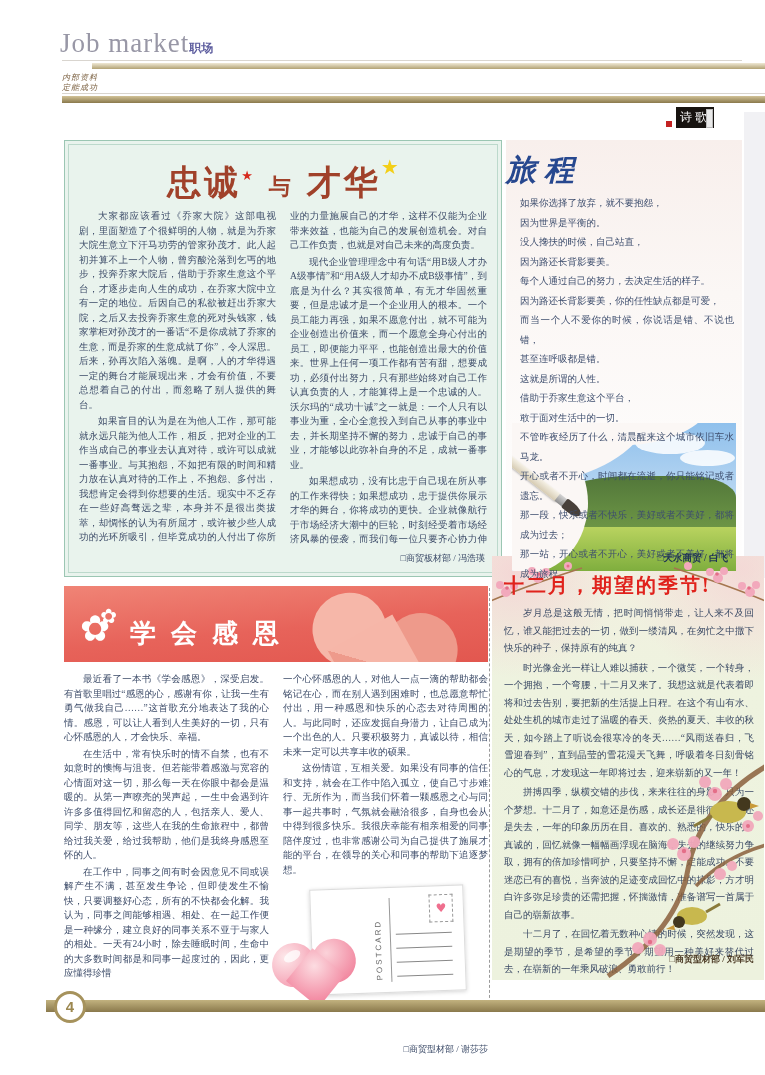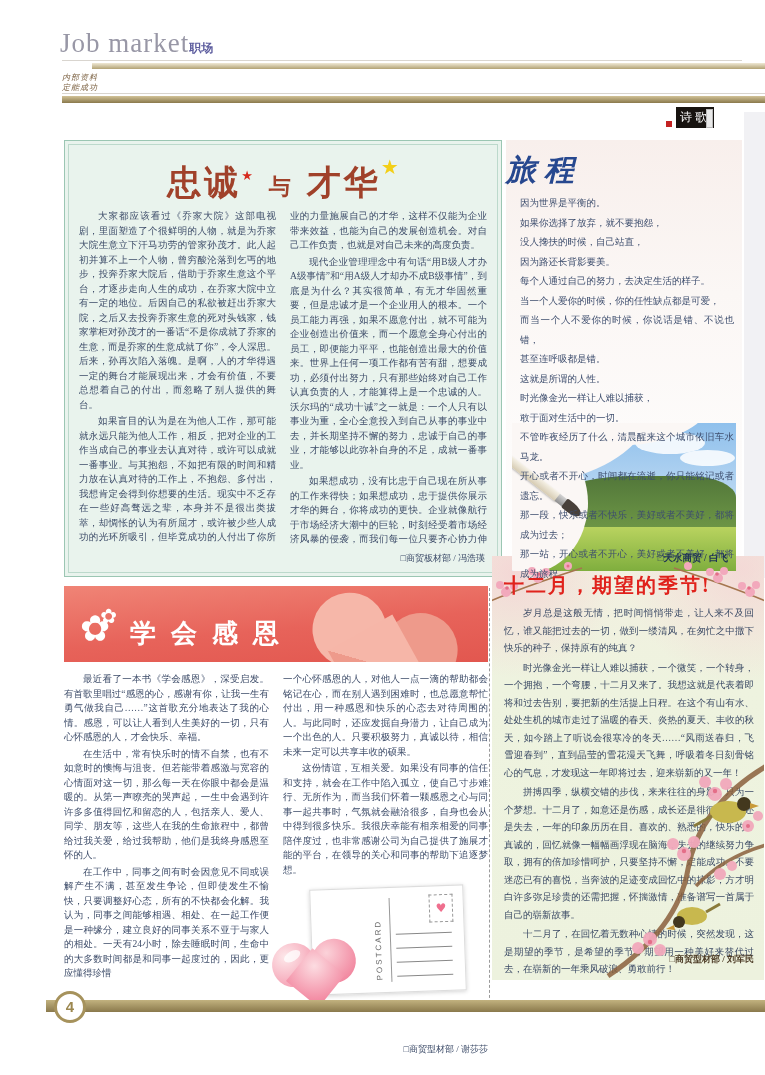--- a/index.html
+++ b/index.html
@@ -173,30 +173,30 @@
           <p>现代企业管理理念中有句话“用B级人才办A级事情”和“用A级人才却办不成B级事情”，到底是为什么？其实很简单，有无才华固然重要，但是忠诚才是一个企业用人的根本。一个员工能力再强，如果不愿意付出，就不可能为企业创造出价值来，而一个愿意全身心付出的员工，即便能力平平，也能创造出最大的价值来。世界上任何一项工作都有苦有甜，想要成功，必须付出努力，只有那些始终对自己工作认真负责的人，才能算得上是一个忠诚的人。沃尔玛的“成功十诫”之一就是：一个人只有以事业为重，全心全意投入到自己从事的事业中去，并长期坚持不懈的努力，忠诚于自己的事业，才能够以此弥补自身的不足，成就一番事业。</p>
           <p>如果想成功，没有比忠于自己现在所从事的工作来得快；如果想成功，忠于提供你展示才华的舞台，你将成功的更快。企业就像航行于市场经济大潮中的巨轮，时刻经受着市场经济风暴的侵袭，而我们每一位只要齐心协力伸出双手，做忠诚的水手，才会乘风破浪，共渡难关，共同到达双赢的彼岸。</p>
         </div>
     </div>
     <div class="attr">□商贸板材部 / 冯浩瑛</div>
   </div>
 
   <div class="abs poembox">
     <div class="ptitle">旅程</div>
     <div class="plines">
+        <div>如果你选择了放弃，就不要抱怨，</div>
         <div>因为世界是平衡的。</div>
-        <div>如果你选择了放弃，就不要抱怨，</div>
         <div>没人搀扶的时候，自己站直，</div>
         <div>因为路还长背影要美。</div>
         <div>每个人通过自己的努力，去决定生活的样子。</div>
-        <div>当一个人爱你的时候，你的任性缺点都是可爱，</div>
+        <div>因为路还长背影要美，你的任性缺点都是可爱，</div>
         <div>而当一个人不爱你的时候，你说话是错、不说也错，</div>
         <div>甚至连呼吸都是错。</div>
         <div>这就是所谓的人性。</div>
-        <div>时光像金光一样让人难以捕获，</div>
+        <div>借助于乔家生意这个平台，</div>
         <div>敢于面对生活中的一切。</div>
         <div>不管昨夜经历了什么，清晨醒来这个城市依旧车水马龙。</div>
         <div>开心或者不开心，时间都在流逝，你只能铭记或者遗忘。</div>
         <div>那一段，快乐或者不快乐，美好或者不美好，都将成为过去；</div>
         <div>那一站，开心或者不开心，美好或者不美好，都将成为旅程。</div>
       </div>
     <div class="landscape">
       <div class="sky"></div>
       <div class="cloud" style="left:55%;top:6%;width:70px;height:22px;"></div>
       <div class="cloud" style="left:75%;top:18%;width:55px;height:16px;"></div>

